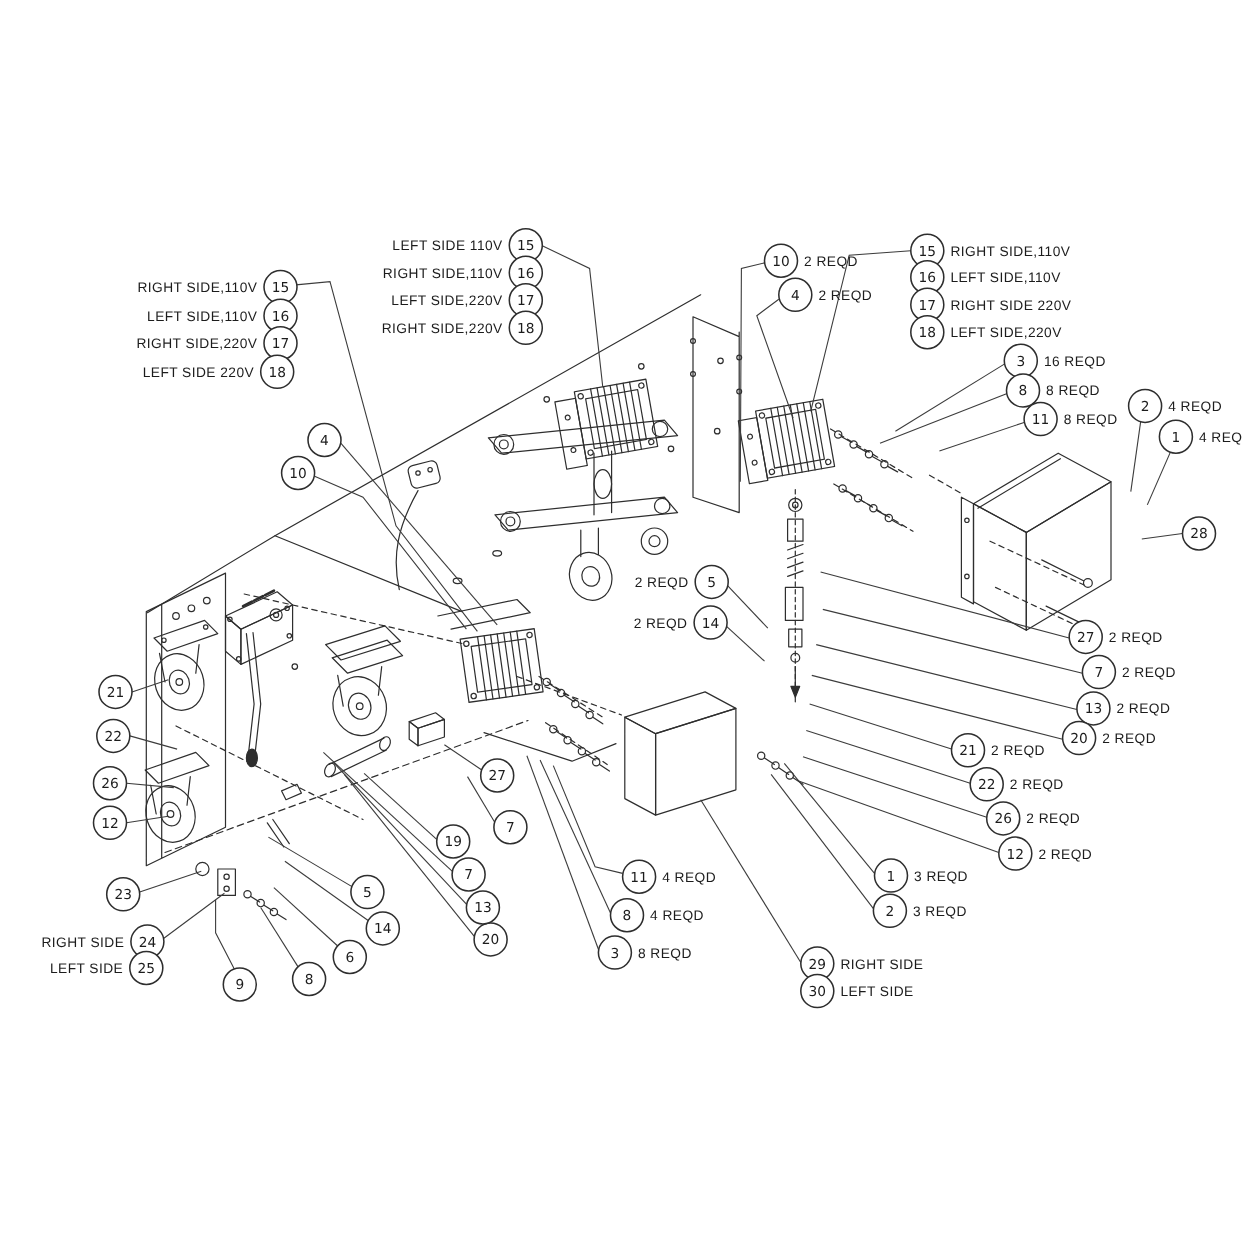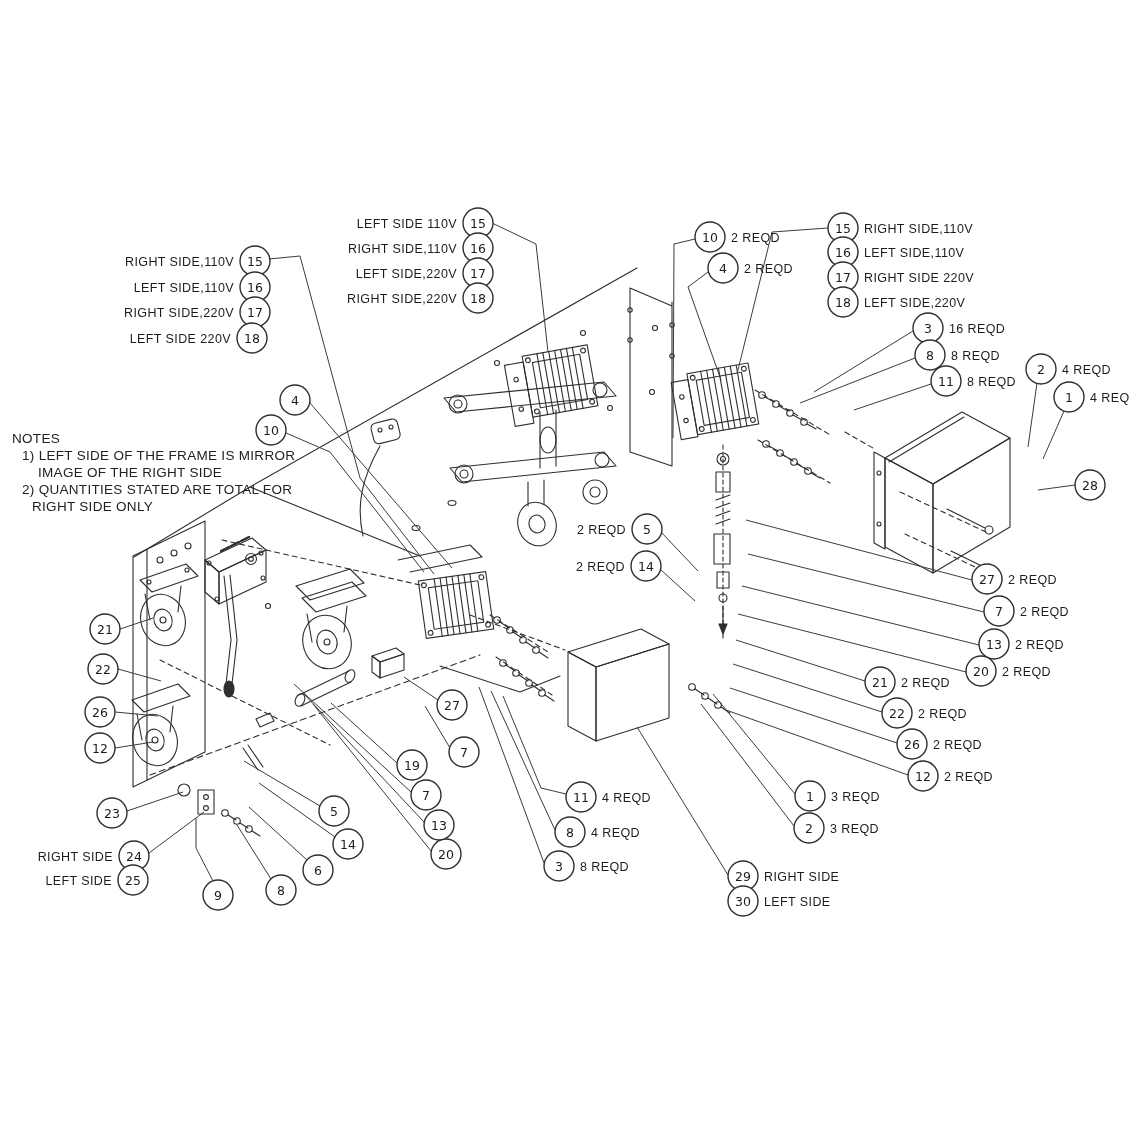--- a/index.html
+++ b/index.html
@@ -576,21 +576,14 @@
           <text x="295" y="404.5" class="bnum">4</text>
         </g>
         <g>
           <polyline points="286,433 330,452 424,572" class="leader"></polyline>
           <circle cx="271" cy="430" r="15" class="balloon"></circle>
           <text x="271" y="434.5" class="bnum">10</text>
         </g>
       </g>
 </svg>
 
-<div class="notes">
-  <div>NOTES</div>
-  <div class="n1">1) LEFT SIDE OF THE FRAME IS MIRROR</div>
-  <div class="n2">IMAGE OF THE RIGHT SIDE</div>
-  <div class="n1">2) QUANTITIES STATED ARE TOTAL FOR</div>
-  <div class="n2b">RIGHT SIDE ONLY</div>
+
 </div>
 
-</div>
-
 </body></html>

